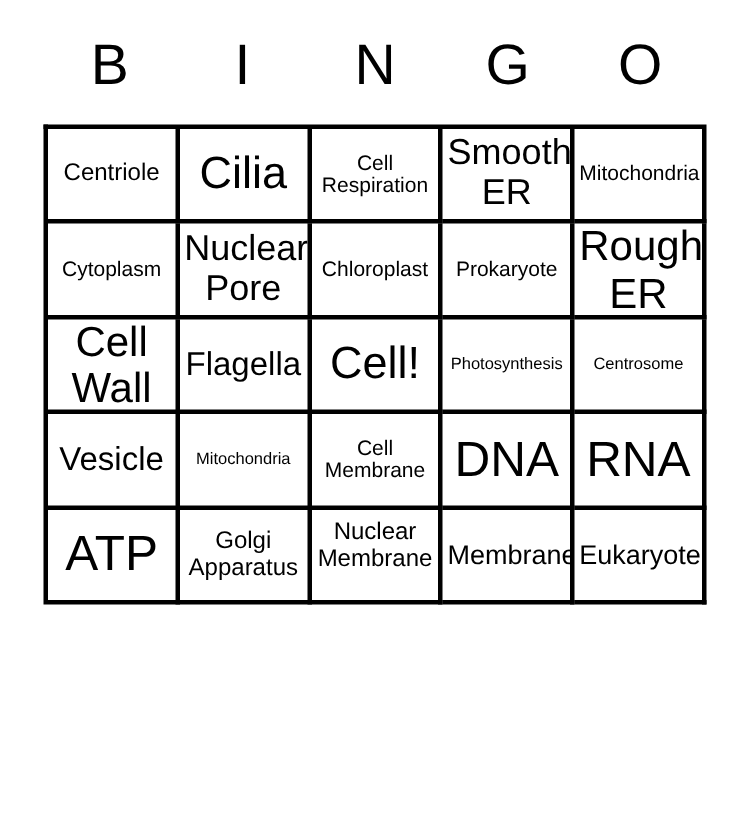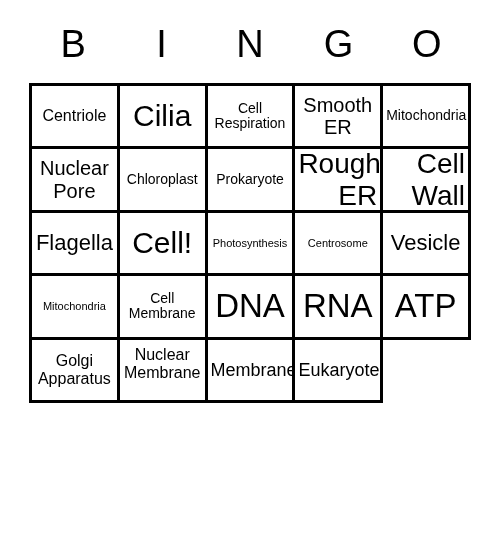--- a/index.html
+++ b/index.html
@@ -79,22 +79,22 @@
     white-space: pre-line;
   }
 
   
   .sz-xs  { font-size: 11px; }
   .sz-s   { font-size: 11px; }
   .sz-sm  { font-size: 14px; }
   .sz-m   { font-size: 16px; }
   .sz-ml  { font-size: 18px; }
   .sz-l   { font-size: 22px; }
-  .sz-xl  { font-size: 20px; }
-  .sz-xxl { font-size: 28px; text-align: right; }
+  .sz-xl  { font-size: 24px; }
+  .sz-xxl { font-size: 28px; }
   .sz-h1  { font-size: 30px; }
   .sz-h2  { font-size: 33px; }
 
   .align-top { align-items: flex-start; padding-top: 6px; }
 </style>
 </head>
 <body>
 
 <div id="bingo-card">
 
@@ -116,20 +116,23 @@
       <div class="cell">
         <span class="cell-text sz-sm">Cell
 Respiration</span>
       </div>
       <div class="cell">
         <span class="cell-text sz-xl">Smooth
 ER</span>
       </div>
       <div class="cell">
         <span class="cell-text sz-sm">Mitochondria</span>
+      </div>
+      <div class="cell">
+        <span class="cell-text sz-sm">Cytoplasm</span>
       </div>
       <div class="cell">
         <span class="cell-text sz-xl">Nuclear
 Pore</span>
       </div>
       <div class="cell">
         <span class="cell-text sz-sm">Chloroplast</span>
       </div>
       <div class="cell">
         <span class="cell-text sz-sm">Prokaryote</span>

